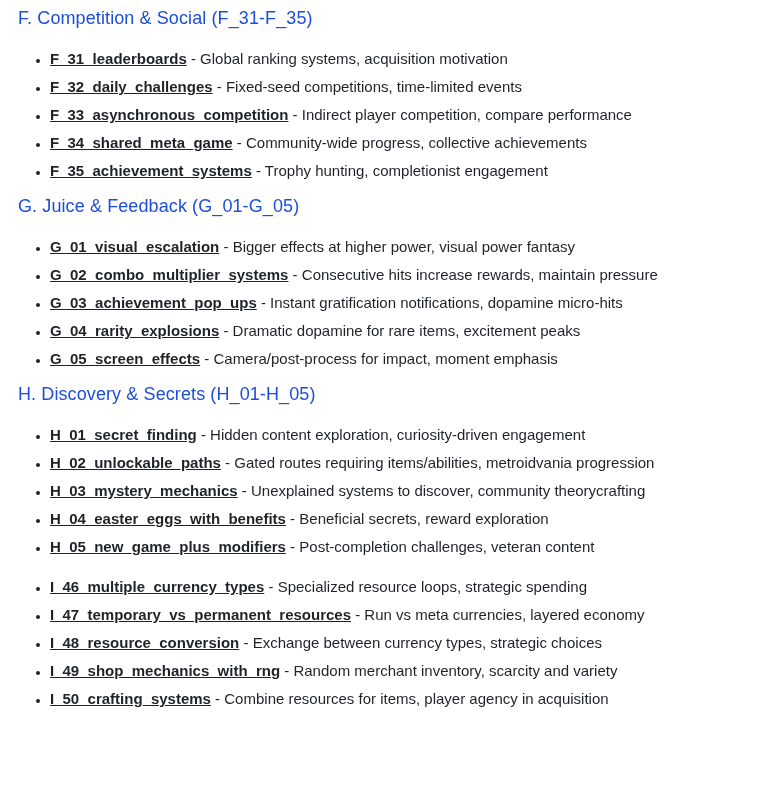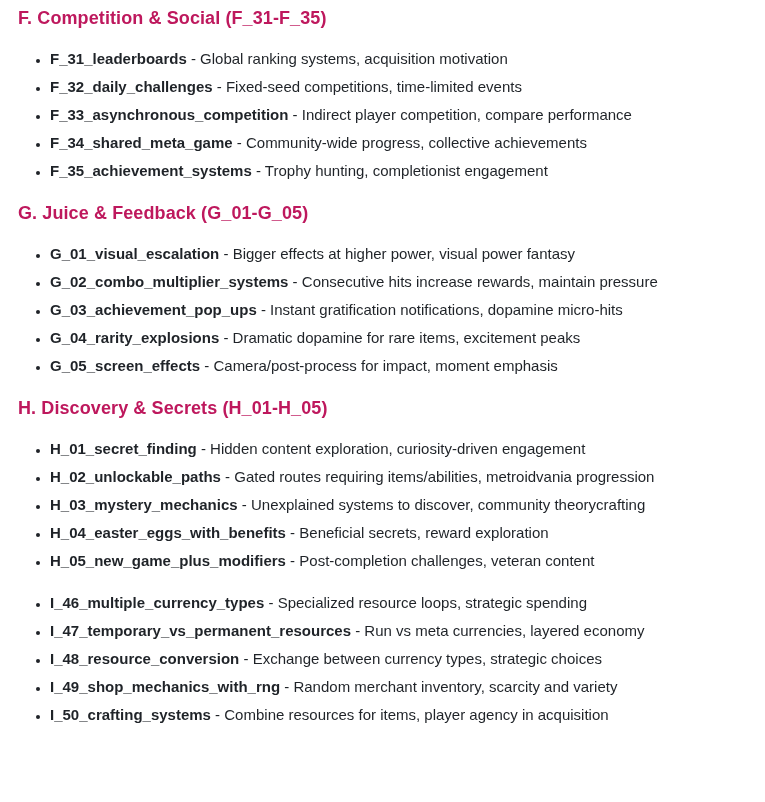--- a/index.html
+++ b/index.html
@@ -10,47 +10,48 @@
   body {
     width: 765px;
     height: 802px;
     box-sizing: border-box;
     padding: 7px 20px 11px 18px;
     font-family: "Liberation Sans", sans-serif;
     color: #1f2328;
     overflow: hidden;
   }
   .doc section + section {
-    margin-top: 20px;
+    margin-top: 13px;
   }
   h3.section-heading {
     margin: 0;
     font-size: 18px;
     line-height: 23px;
-    font-weight: bold;
-    color: #be185d;
+    font-weight: normal;
+    color: #1d4ed8;
     letter-spacing: 0.1px;
   }
   ul.mechanics-list {
     margin: 18px 0 0 0;
     padding: 0 0 0 32px;
     list-style: disc;
   }
   ul.mechanics-list li {
     font-size: 15px;
     line-height: 22px;
     margin: 0 0 6px 0;
     color: #1f2328;
   }
   ul.mechanics-list li::marker {
     font-size: 12px;
     color: #1f2328;
   }
   .mechanic-name {
     font-weight: bold;
+    text-decoration: underline;
   }
 </style>
 </head>
 <body>
 
 <main class="doc">
 
   <section>
     <h3 class="section-heading">F. Competition &amp; Social (F_31-F_35)</h3>
     <ul class="mechanics-list">

